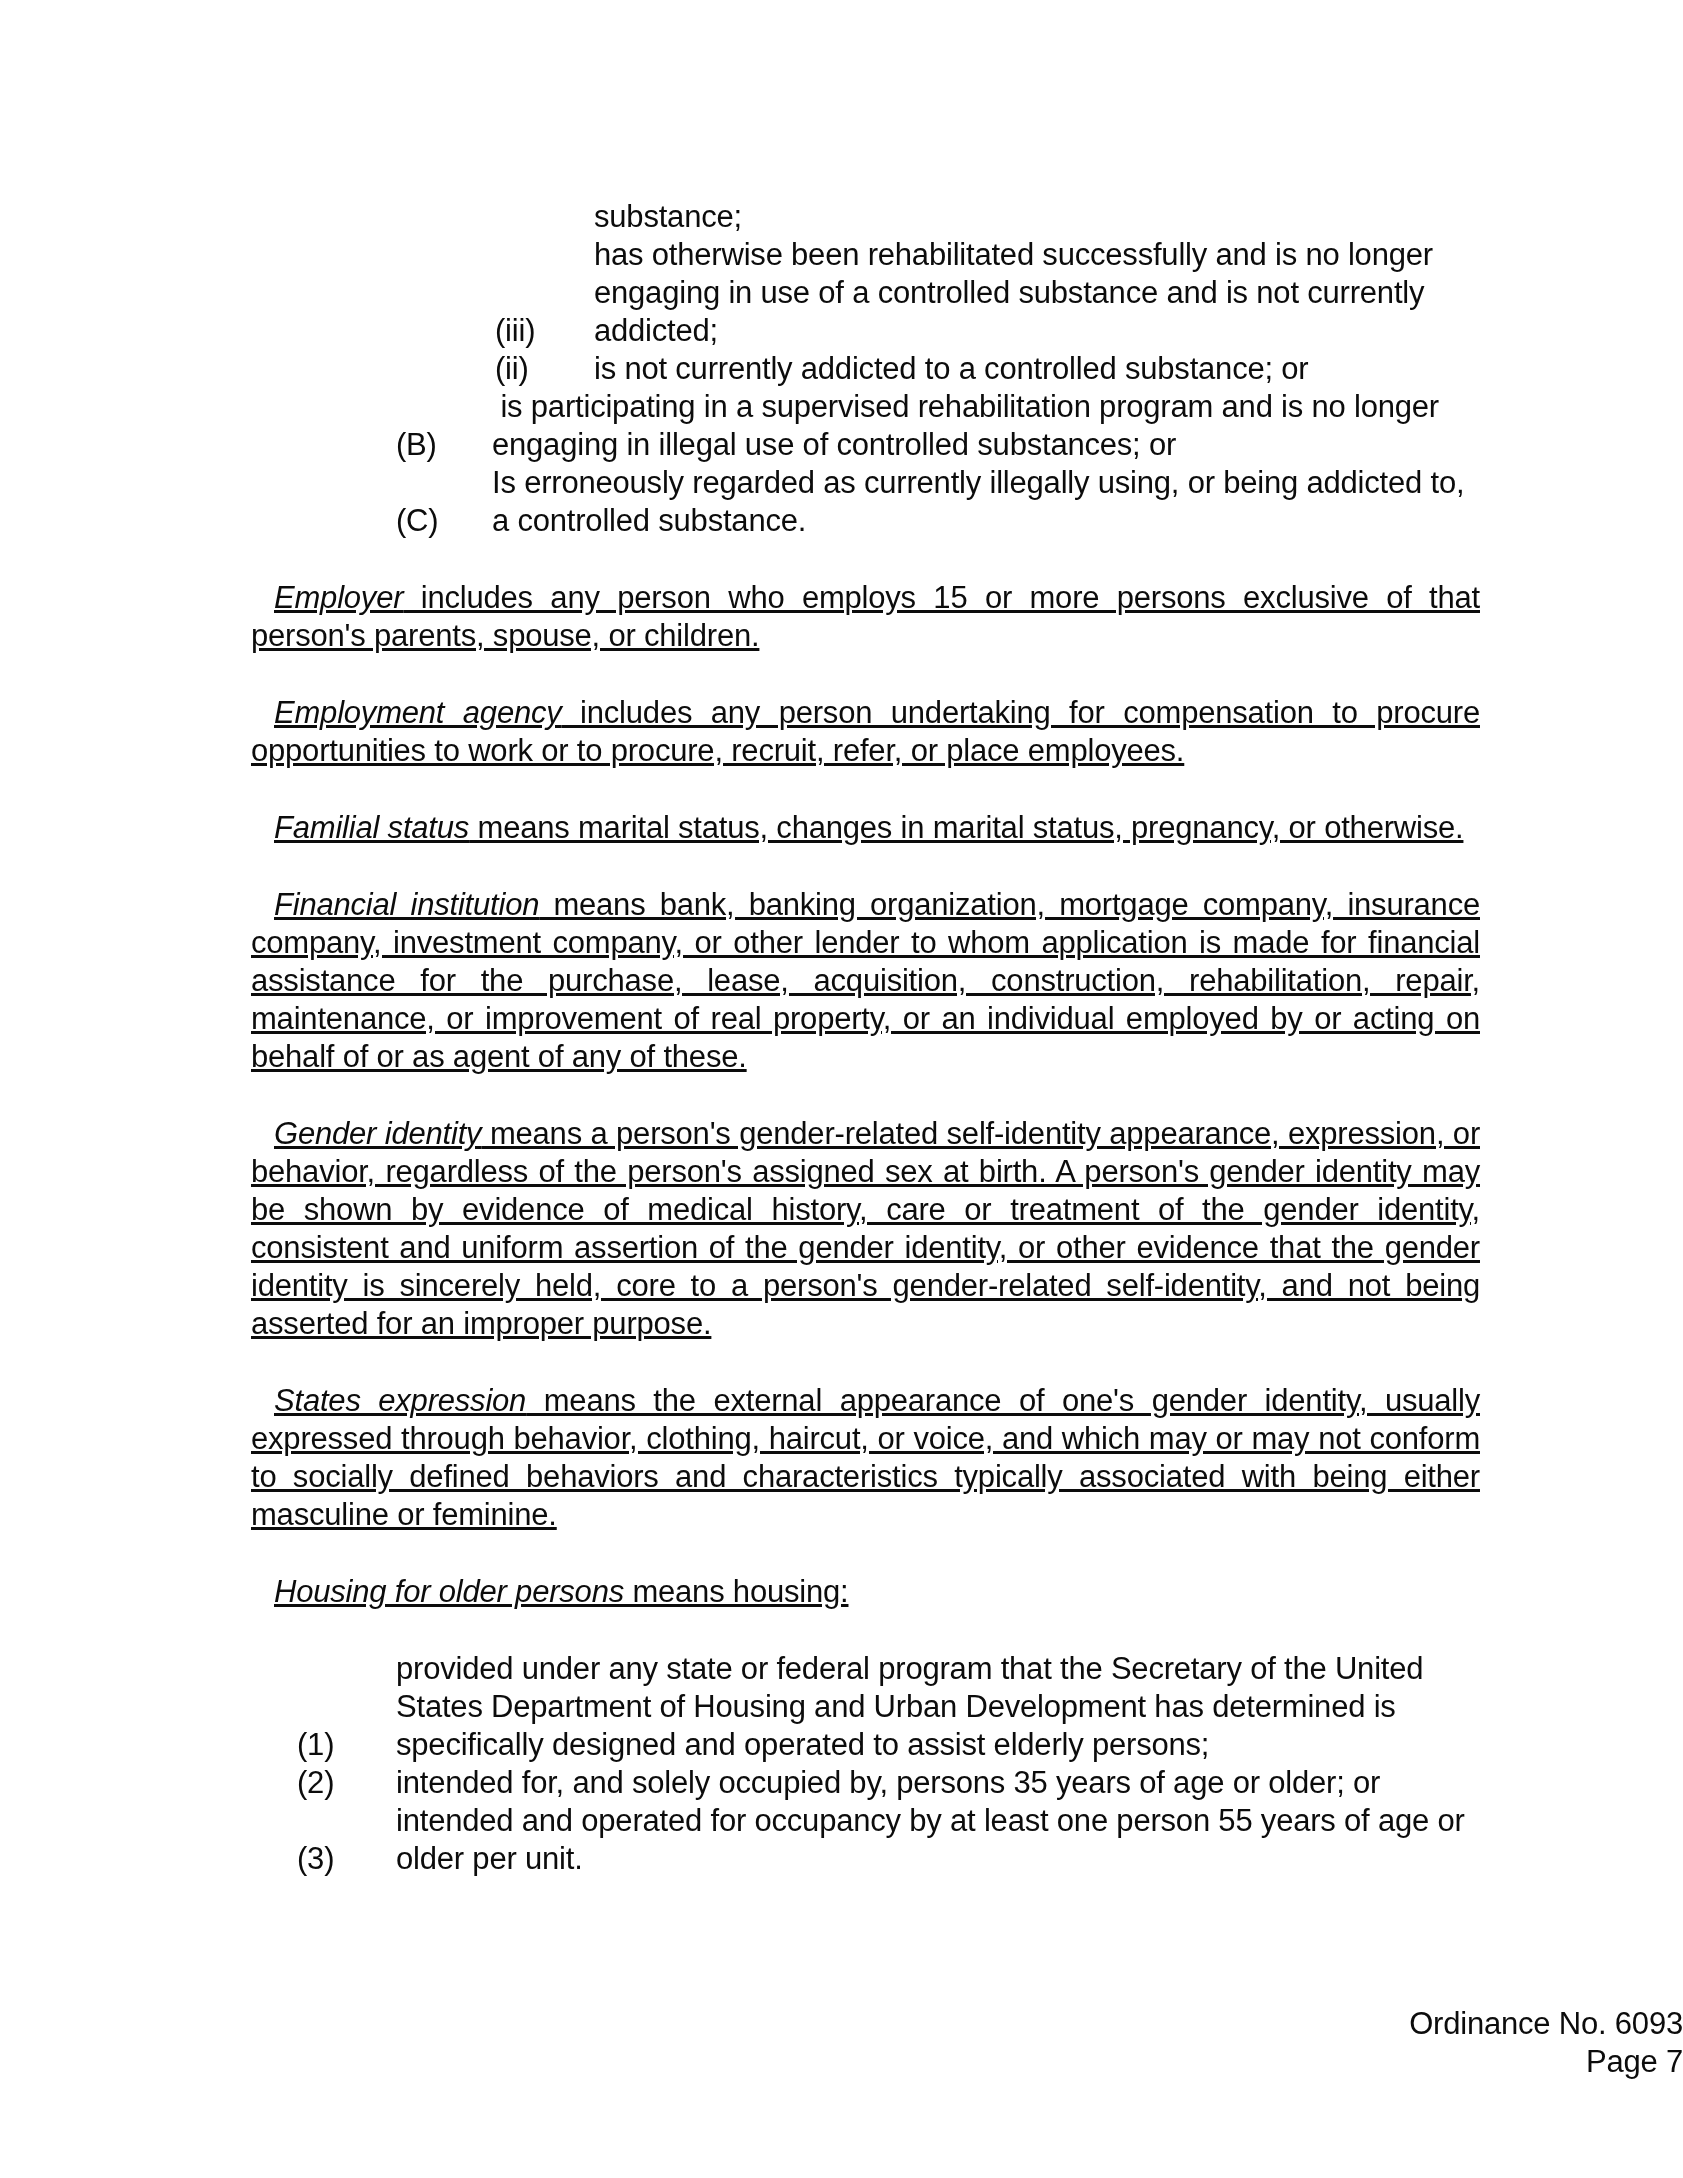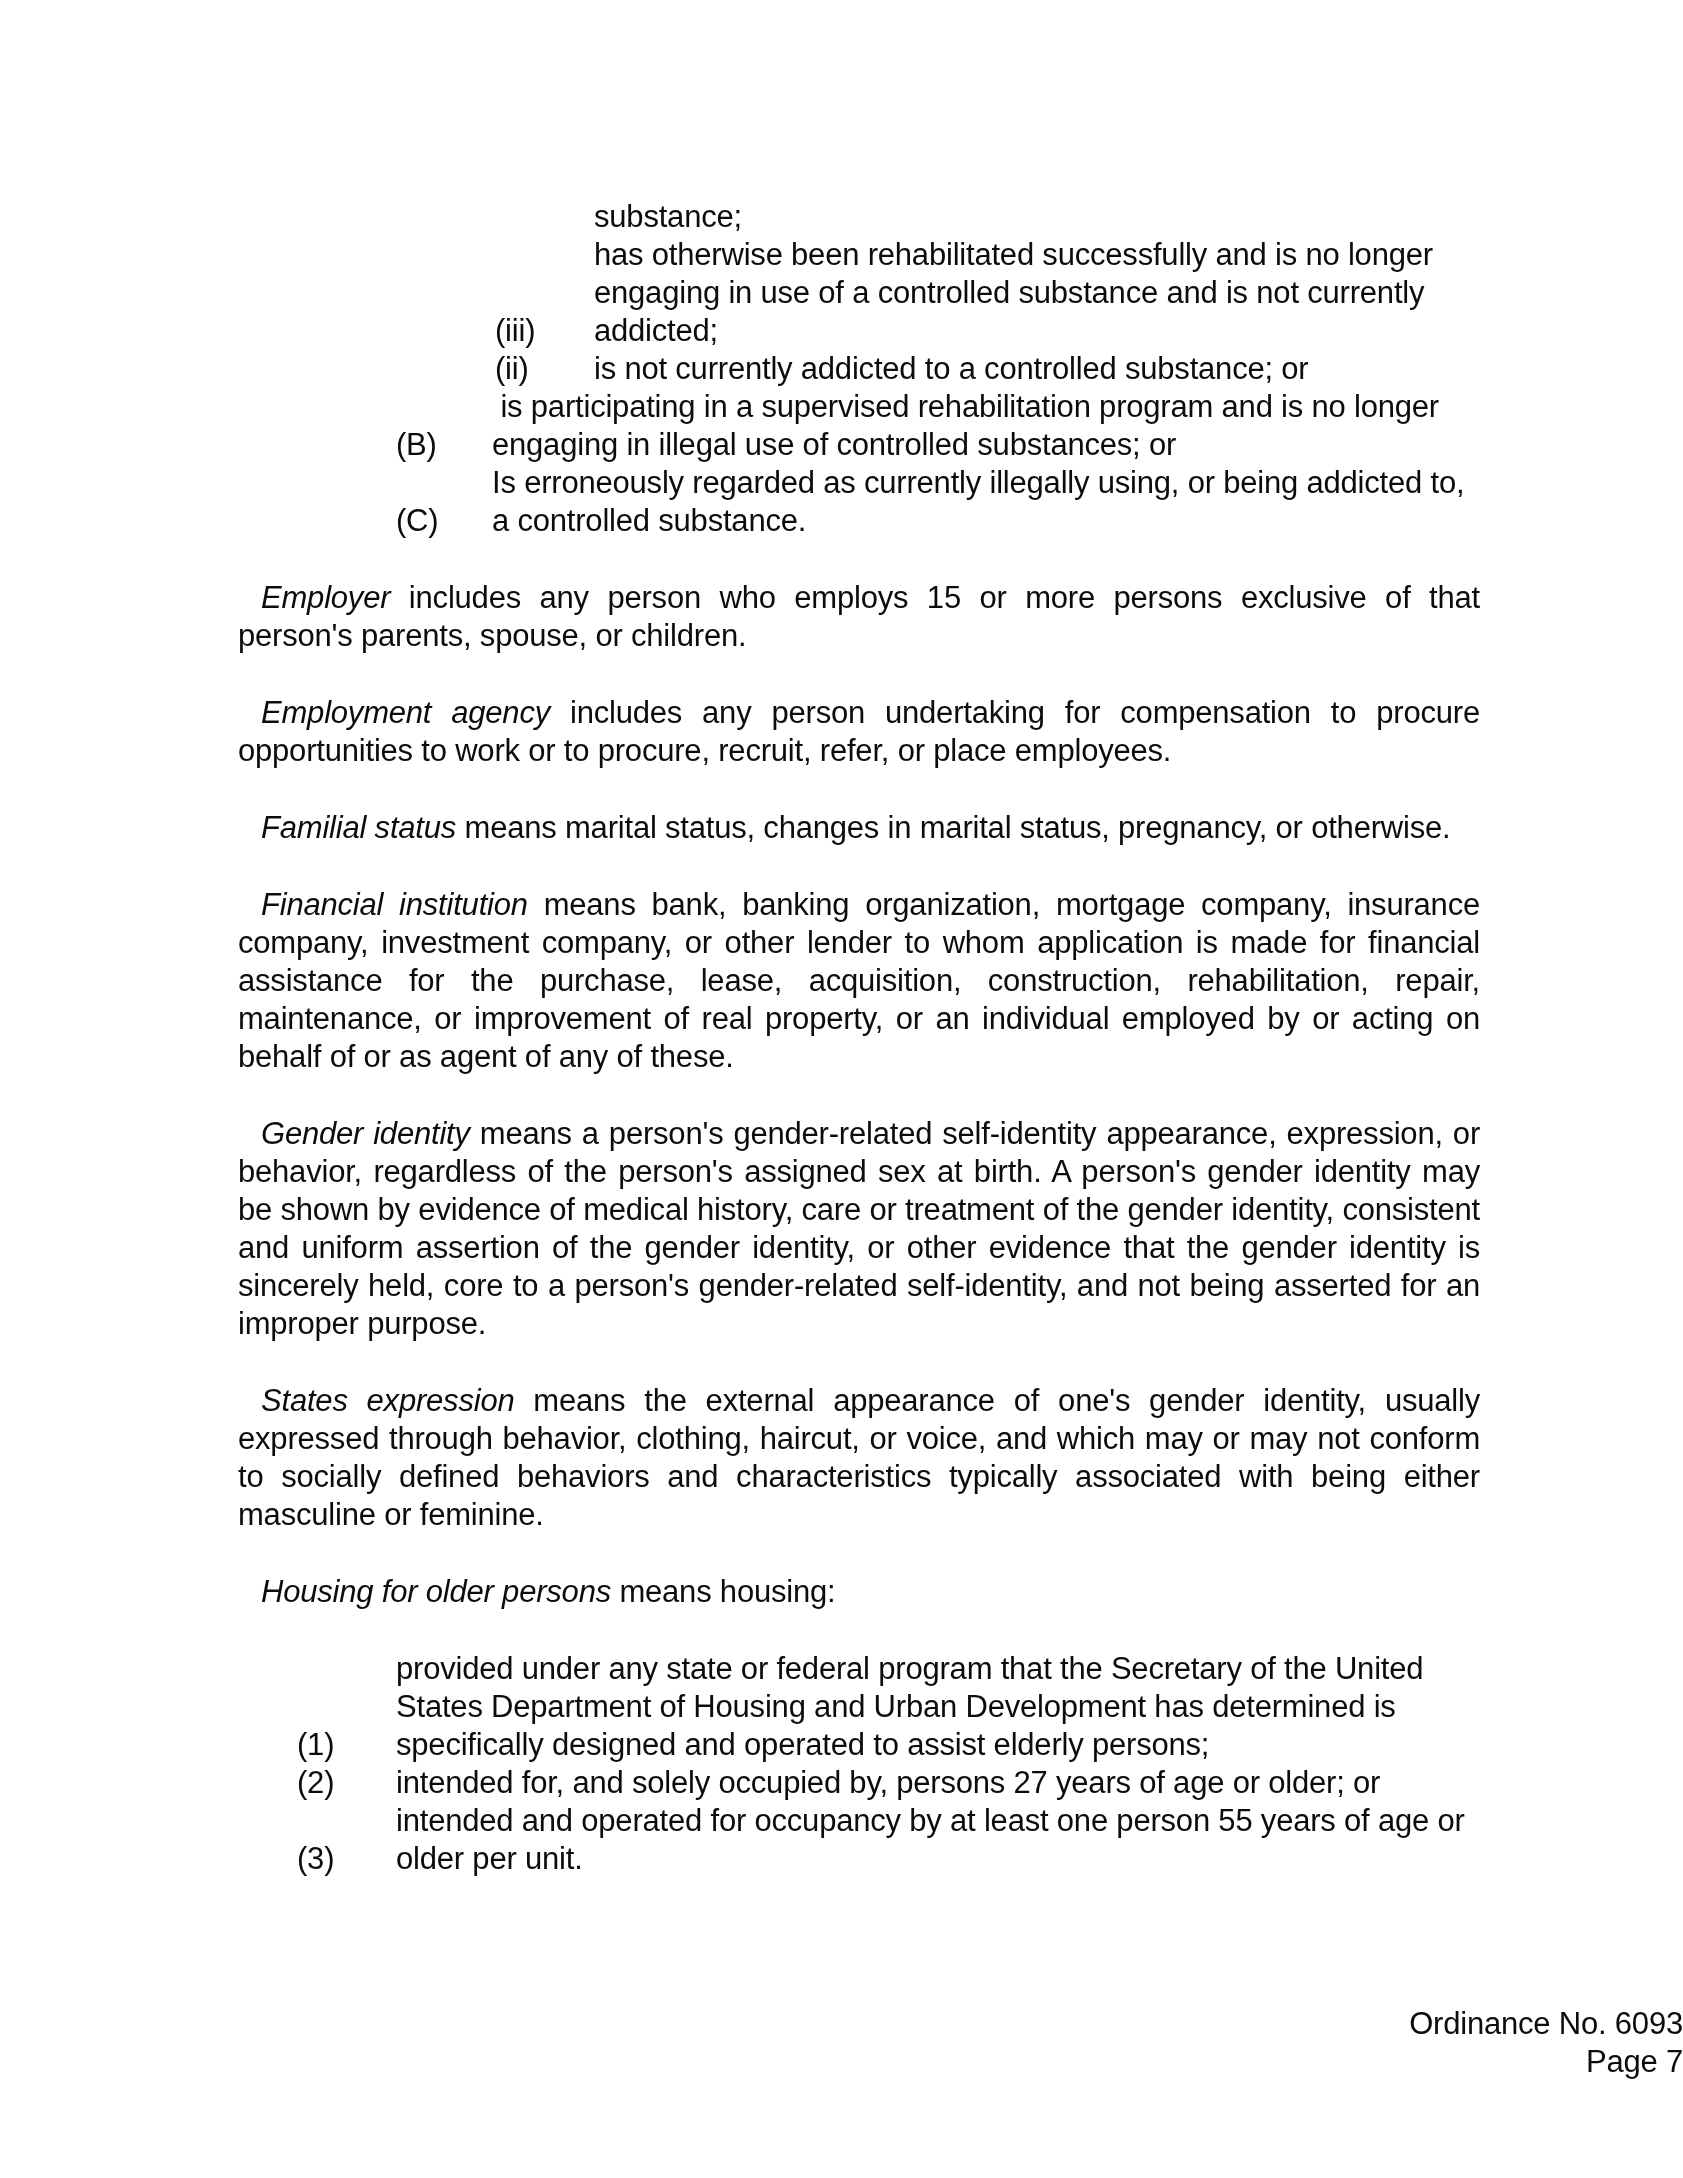--- a/index.html
+++ b/index.html
@@ -26,23 +26,24 @@
     width: 1242px;
   }
   .row { display: flex; align-items: flex-end; }
   .cont { padding-left: 356px; }
   .lvl2 { padding-left: 257px; }
   .lvl2 .marker { flex: 0 0 99px; }
   .lvl1 { padding-left: 158px; }
   .lvl1 .marker { flex: 0 0 96px; }
   .li-text { flex: 1 1 auto; white-space: pre-wrap; }
   .para {
-    margin: 39px 0 0 0;
+    margin: 39px 0 0 13px;
     text-align: justify;
     text-indent: 23px;
+    text-decoration: underline;
   }
   .term { font-style: italic; }
   .num-list { margin-top: 39px; }
   .num-list .row { padding-left: 59px; }
   .num-list .marker { flex: 0 0 99px; }
   .footer {
     position: absolute;
     left: 0;
     top: 2005px;
     width: 1683px;
@@ -93,21 +94,21 @@
 
     <p class="para"><span class="term">Housing for older persons</span><span> means housing:</span></p>
 
     <div class="num-list">
       <div class="row">
           <span class="marker">(1)</span>
           <span class="li-text">provided under any state or federal program that the Secretary of the United States Department of Housing and Urban Development has determined is specifically designed and operated to assist elderly persons;</span>
         </div>
       <div class="row">
           <span class="marker">(2)</span>
-          <span class="li-text">intended for, and solely occupied by, persons 27 years of age or older; or</span>
+          <span class="li-text">intended for, and solely occupied by, persons 35 years of age or older; or</span>
         </div>
       <div class="row">
           <span class="marker">(3)</span>
           <span class="li-text">intended and operated for occupancy by at least one person 55 years of age or older per unit.</span>
         </div>
     </div>
 
   </div>
 
   <div class="footer">

